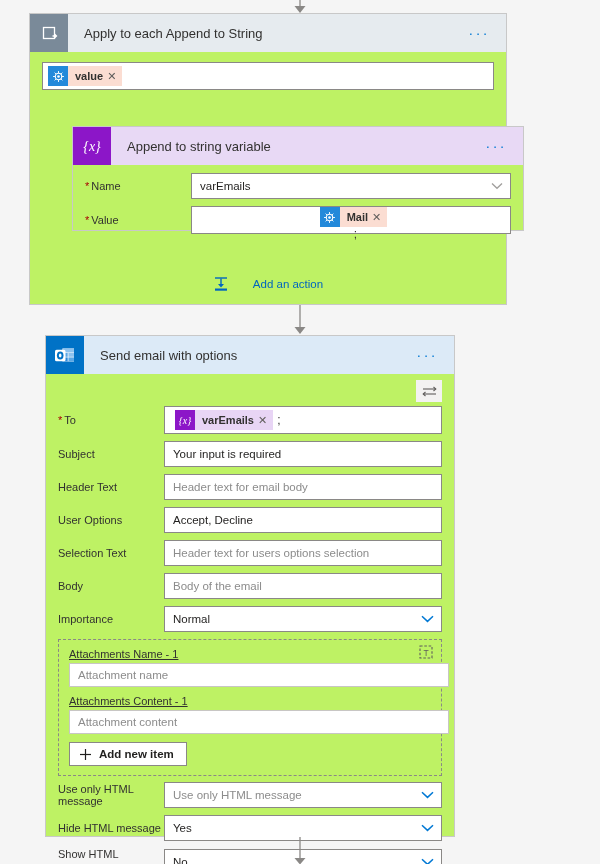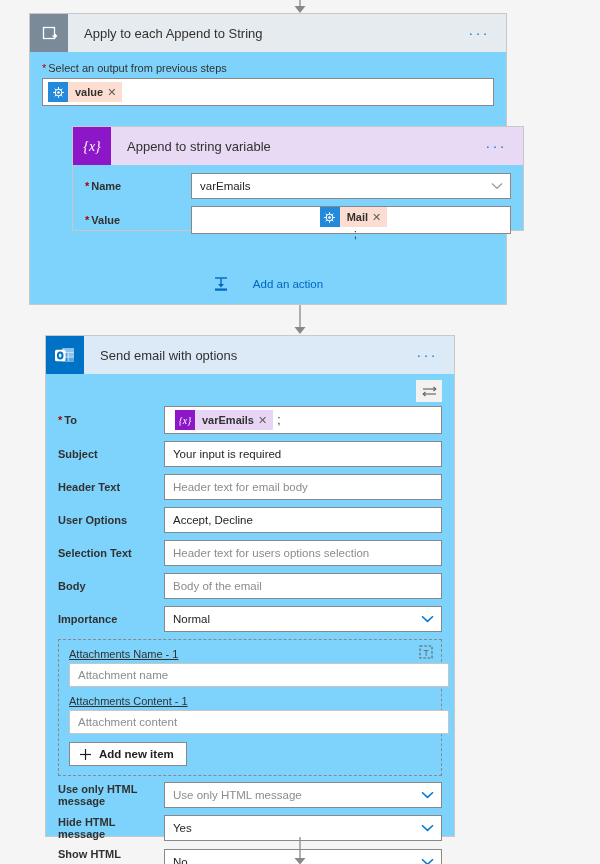--- a/index.html
+++ b/index.html
@@ -22,21 +22,21 @@
     left: 0; right: 0;
     display: flex;
     justify-content: center;
     pointer-events: none;
   }
   .connector svg { display: block; }
 
   
   .card {
     position: absolute;
-    background: #7dd3fc;
+    background: #bef264;
     border: 1px solid #c8c8c8;
   }
   .card-header {
     display: flex;
     align-items: center;
     height: 38px;
     position: relative;
   }
   .card-icon {
     width: 38px;
@@ -126,21 +126,20 @@
   .field-row {
     display: flex;
     align-items: center;
     margin-bottom: 7px;
   }
   .field-label {
     width: 106px;
     flex: 0 0 106px;
     font-size: 11px;
     color: #323130;
-    font-weight: bold;
   }
   .field-control { flex: 1 1 auto; position: relative; }
 
   .txt {
     width: 100%;
     height: 26px;
     border: 1px solid #8a8886;
     background: #fff;
     font-family: "Liberation Sans", sans-serif;
     font-size: 11.5px;
@@ -249,23 +248,20 @@
         <svg width="19" height="19" viewBox="0 0 19 19">
           <rect x="3.5" y="3.5" width="11" height="11" fill="none" stroke="#ffffff" stroke-width="1.3"></rect>
           <path d="M12.5 12 L16.5 12 M14.5 10 L16.5 12 L14.5 14" stroke="#ffffff" stroke-width="1.3" fill="none"></path>
         </svg>
       </div>
       <div class="card-title">Apply to each Append to String</div>
       <div class="ellipsis-menu">···</div>
     </div>
 
     <div class="loop-body">
-      <div class="req-label">
-        <span class="req-star">*</span><span>Select an output from previous steps</span>
-      </div>
       <div class="token-field">
         <span class="token sp-token">
           <span class="token-badge sp">
             <svg width="13" height="13" viewBox="0 0 13 13">
               <circle cx="6.5" cy="6.5" r="3.2" fill="none" stroke="#ffffff" stroke-width="1.1"></circle>
               <circle cx="6.5" cy="6.5" r="1.3" fill="#ffffff"></circle>
               <path d="M6.5 1 v2 M6.5 10 v2 M1 6.5 h2 M10 6.5 h2 M2.6 2.6 l1.4 1.4 M9 9 l1.4 1.4 M10.4 2.6 L9 4 M4 9 L2.6 10.4" stroke="#ffffff" stroke-width="0.9"></path>
             </svg>
           </span>
           <span class="token-text">value</span>

